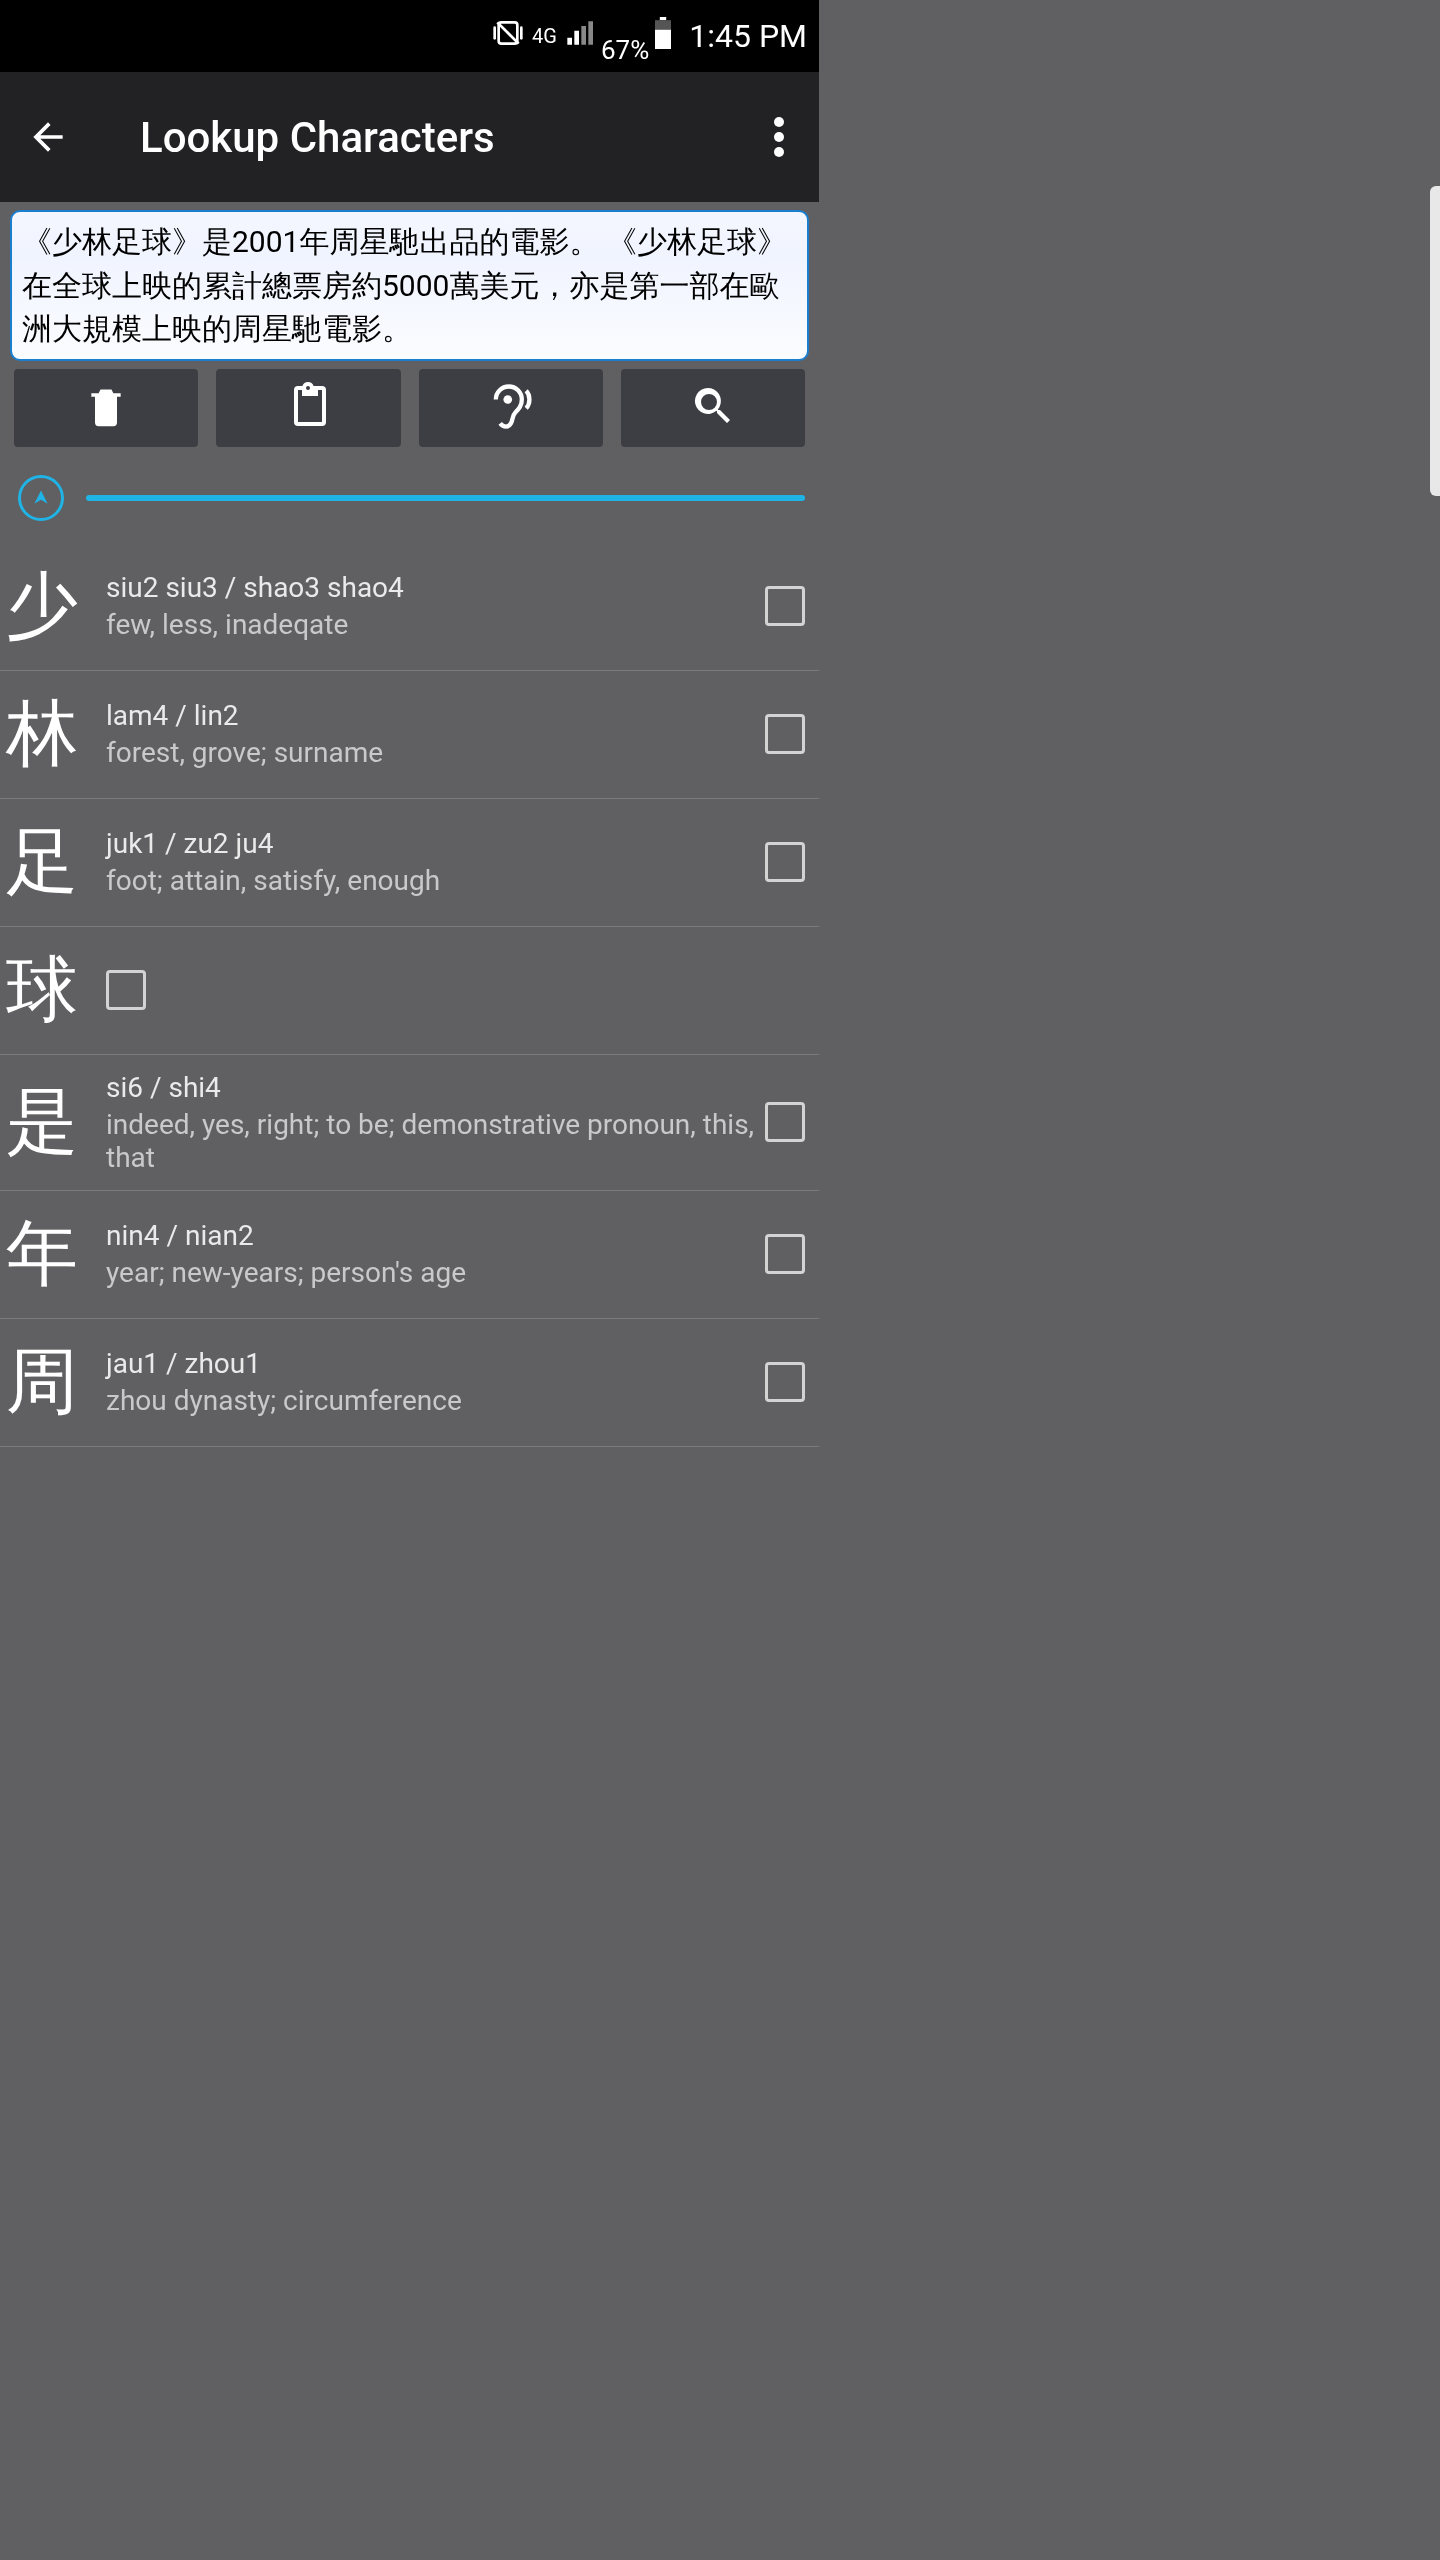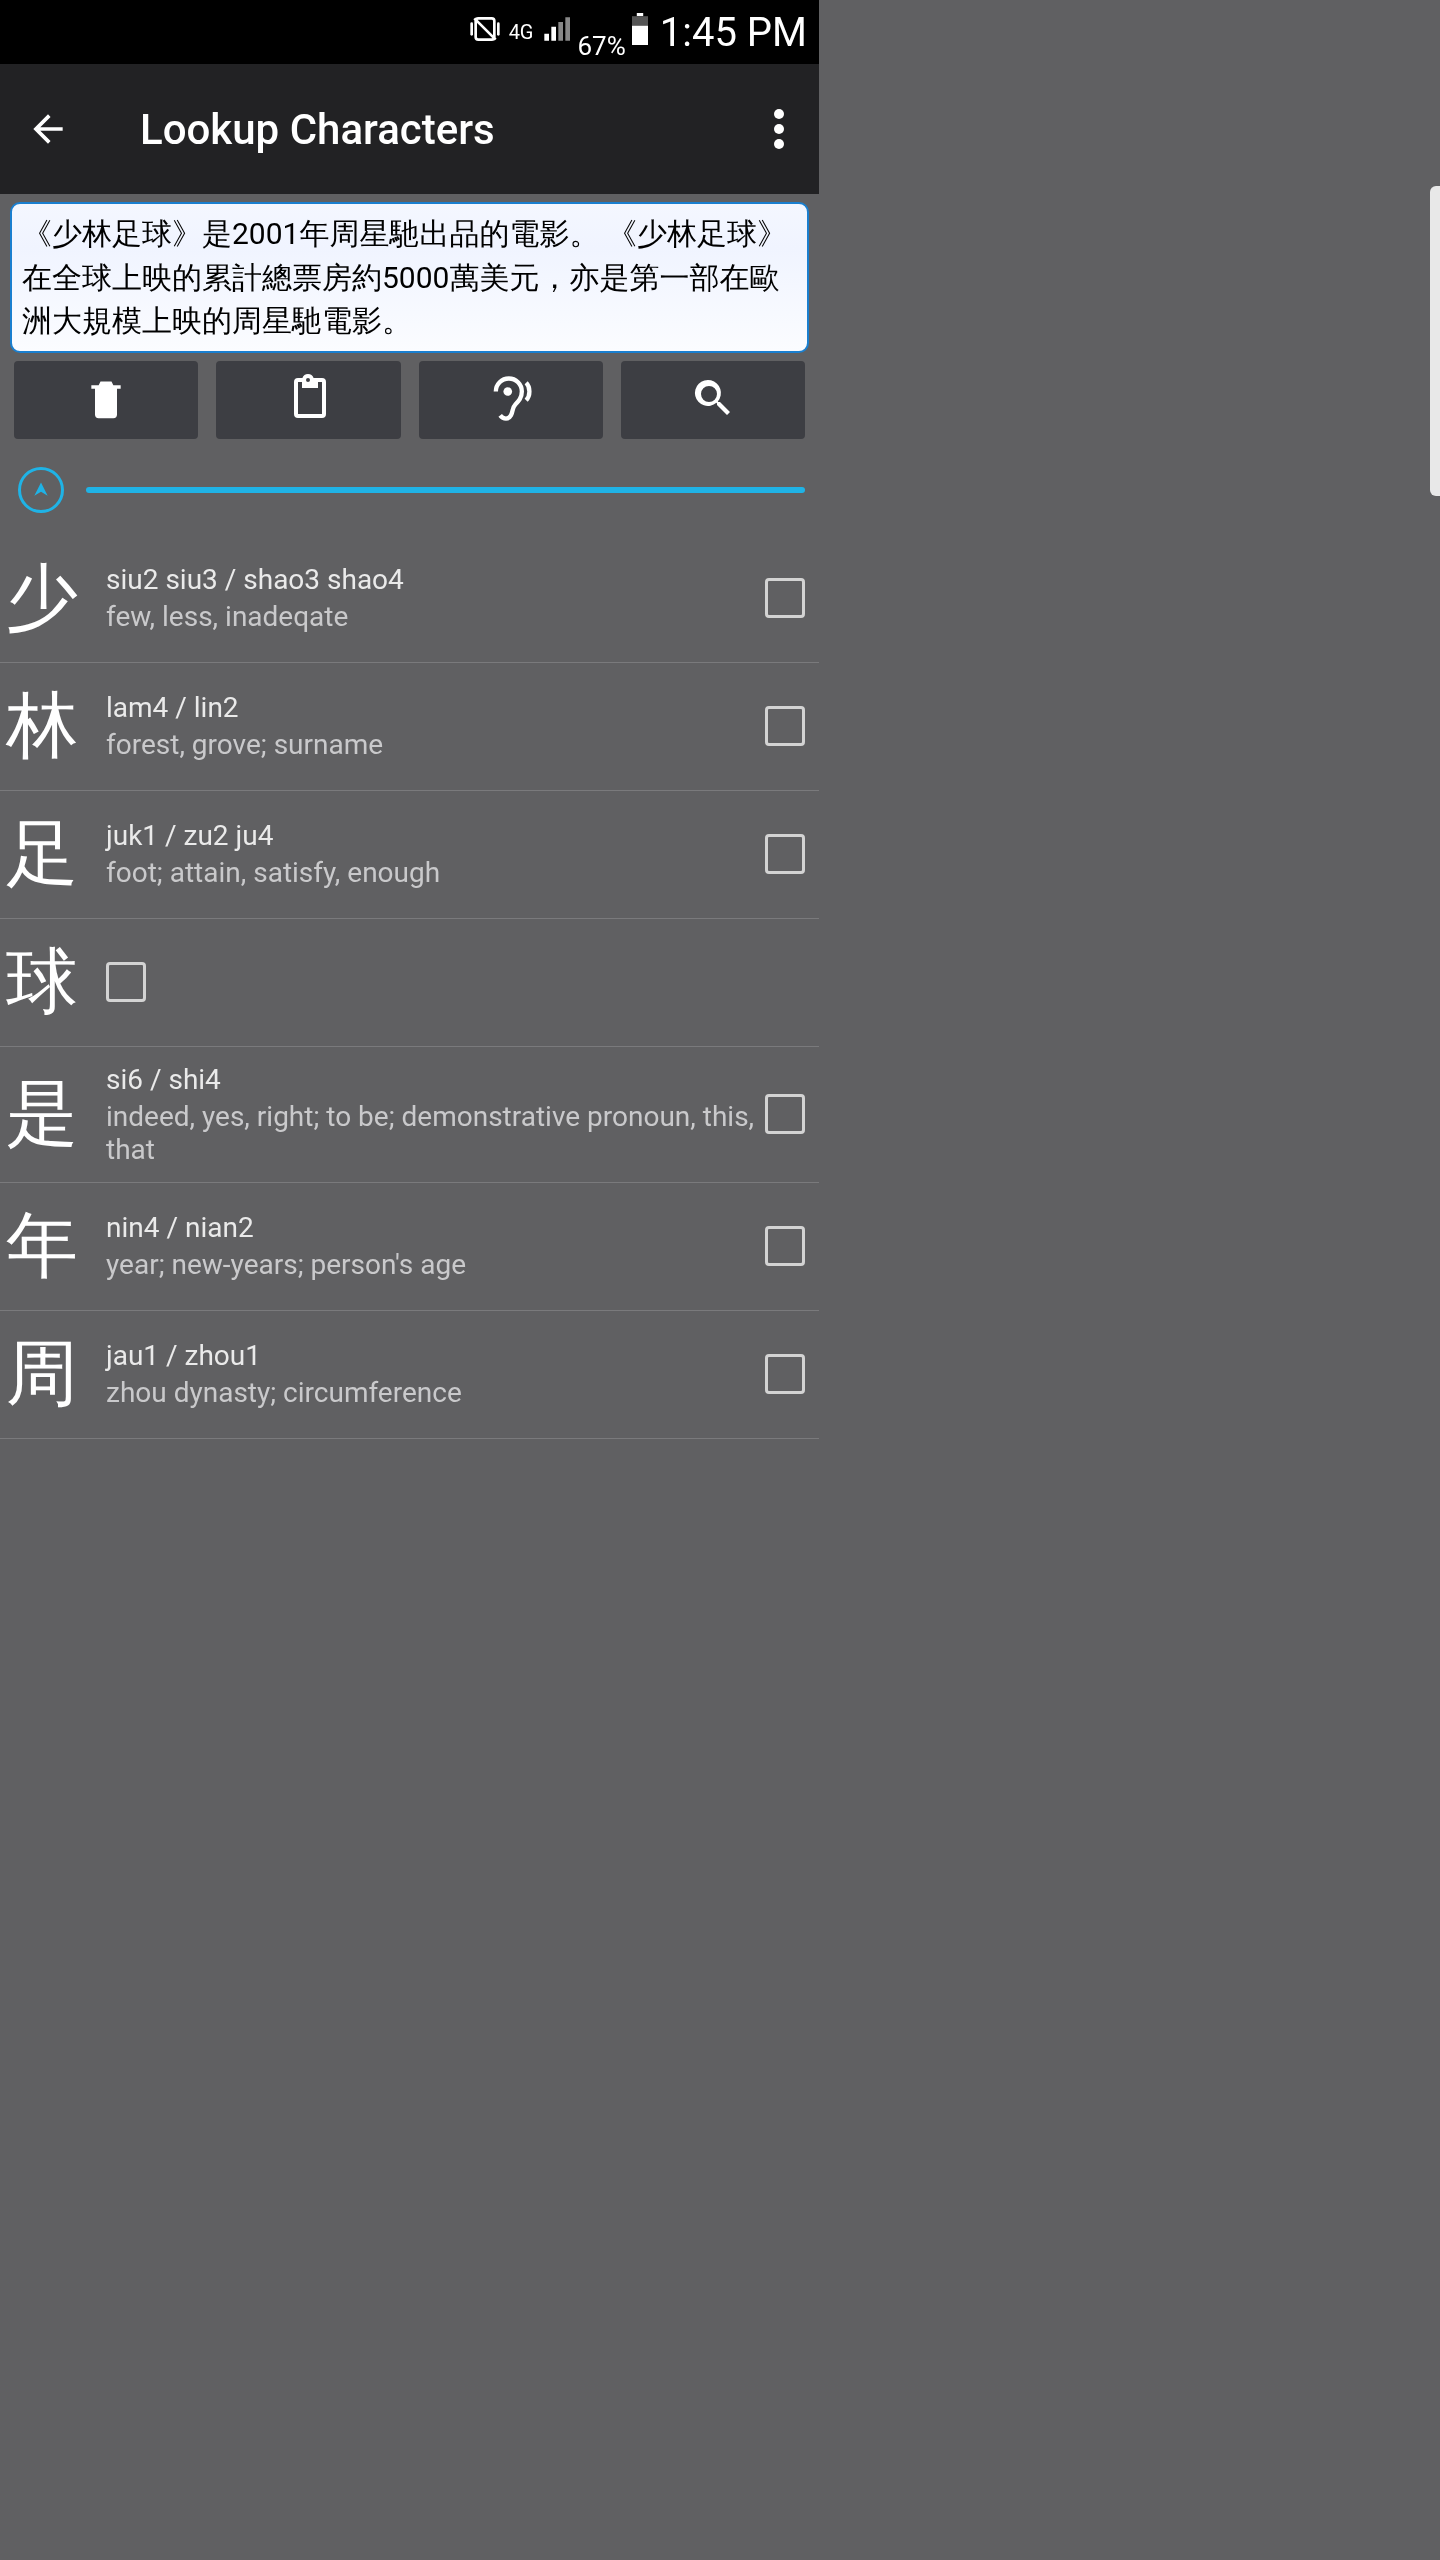--- a/index.html
+++ b/index.html
@@ -11,38 +11,38 @@
     body {
       width: 819px;
       height: 1456px;
       background: #606062;
       font-family: Roboto, Arial, sans-serif;
       overflow: hidden;
     }
 
     
     .status-bar {
-      height: 64px;
+      height: 72px;
       background: #000;
       display: flex;
       align-items: center;
       justify-content: flex-end;
       padding: 0 12px;
       color: #fff;
       font-size: 28px;
       gap: 8px;
     }
 
     .status-bar .vibrate-icon svg { width: 32px; height: 32px; }
     .status-bar .network-label { font-size: 20px; line-height: 1; }
     .status-bar .signal-icon svg { width: 28px; height: 28px; }
     .status-bar .battery-row { display: flex; align-items: center; gap: 4px; }
     .status-bar .battery-pct { font-size: 26px; margin-top: 28px; }
     .status-bar .battery-icon { display: inline-block; }
-    .status-bar .clock { font-size: 40px; margin-left: 2px; }
+    .status-bar .clock { font-size: 32px; margin-left: 8px; }
 
     
     .app-bar {
       height: 130px;
       background: #222224;
       display: flex;
       align-items: center;
       padding: 16px 16px;
       color: #fff;
     }

